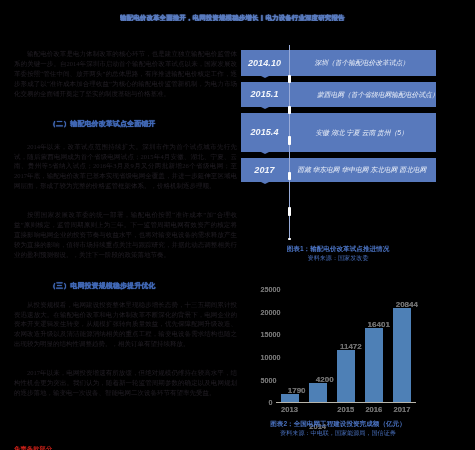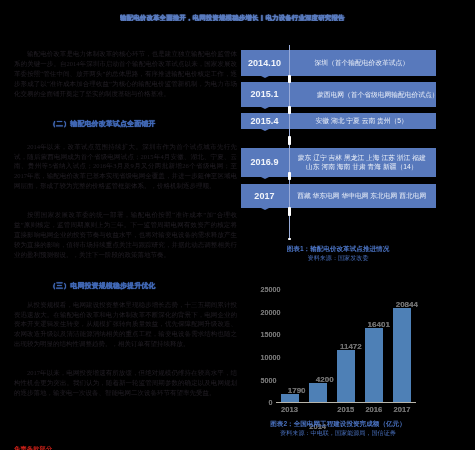--- a/index.html
+++ b/index.html
@@ -24,21 +24,21 @@
   h3.sec{position:absolute;margin:0;padding-left:35px;font-size:7.1px;line-height:10px;
          color:#4168b5;font-weight:bold;font-family:"Liberation Sans",sans-serif;text-shadow:0 0 .7px #4168b5,0 0 1px #4168b5;
          white-space:nowrap;}
   .redfoot{position:absolute;left:14px;top:444.5px;font-size:6.2px;color:#cc2018;
            font-weight:bold;letter-spacing:.2px;}
 
   
   .col-right{position:absolute;left:241px;top:0;width:234px;height:450px;}
 
   
-  .tl{position:absolute;left:0px;top:50.3px;width:194.5px;}
+  .tl{position:absolute;left:0px;top:50.3px;width:194.5px;font-style:italic;}
   .tl-row{position:relative;display:flex;background:#5879bc;}
   .tl-row .yr{width:47px;flex:0 0 47px;display:flex;align-items:center;
               justify-content:center;color:#f2f5fb;font-size:9px;font-weight:bold;
               font-family:"Liberation Sans",sans-serif;letter-spacing:.1px;}
   .tl-row .dsc{flex:1;display:flex;flex-direction:column;align-items:center;
                justify-content:center;
                color:#eef2fa;font-size:6.75px;line-height:9.5px;text-align:center;
                font-family:"Liberation Sans",sans-serif;padding:0 1px;white-space:nowrap;}
   .tl-row .tail{position:absolute;left:20.4px;bottom:-2.2px;width:0;height:0;
                 border-left:4.6px solid transparent;border-right:4.6px solid transparent;
@@ -95,32 +95,24 @@
           </div>
           <div class="tail"></div>
         </div>
         <div class="tl-row" style="height: 25px; margin-bottom: 6.1px; width: 194.5px; gap: 28px;">
           <div class="yr">2015.1</div>
           <div class="dsc">
             <div>蒙西电网（首个省级电网输配电价试点）</div>
           </div>
           <div class="tail"></div>
         </div>
-        <div class="tl-row" style="height: 16px; margin-bottom: 19px; width: 194.5px;">
+        <div class="tl-row" style="height: 39px; margin-bottom: 6px; width: 194.5px;">
           <div class="yr">2015.4</div>
           <div class="dsc">
             <div>安徽 湖北 宁夏 云南 贵州（5）</div>
-          </div>
-          <div class="tail"></div>
-        </div>
-        <div class="tl-row" style="height: 28.8px; margin-bottom: 7.3px; width: 194.5px;">
-          <div class="yr">2016.9</div>
-          <div class="dsc">
-            <div>蒙东 辽宁 吉林 黑龙江 上海 江苏 浙江 福建</div>
-            <div>山东 河南 海南 甘肃 青海 新疆（14）</div>
           </div>
           <div class="tail"></div>
         </div>
         <div class="tl-row" style="height: 23.6px; margin-bottom: 0px; width: 194.5px;">
           <div class="yr">2017</div>
           <div class="dsc">
             <div>西藏 华东电网 华中电网 东北电网 西北电网</div>
           </div>
           <div class="tail"></div>
         </div>

